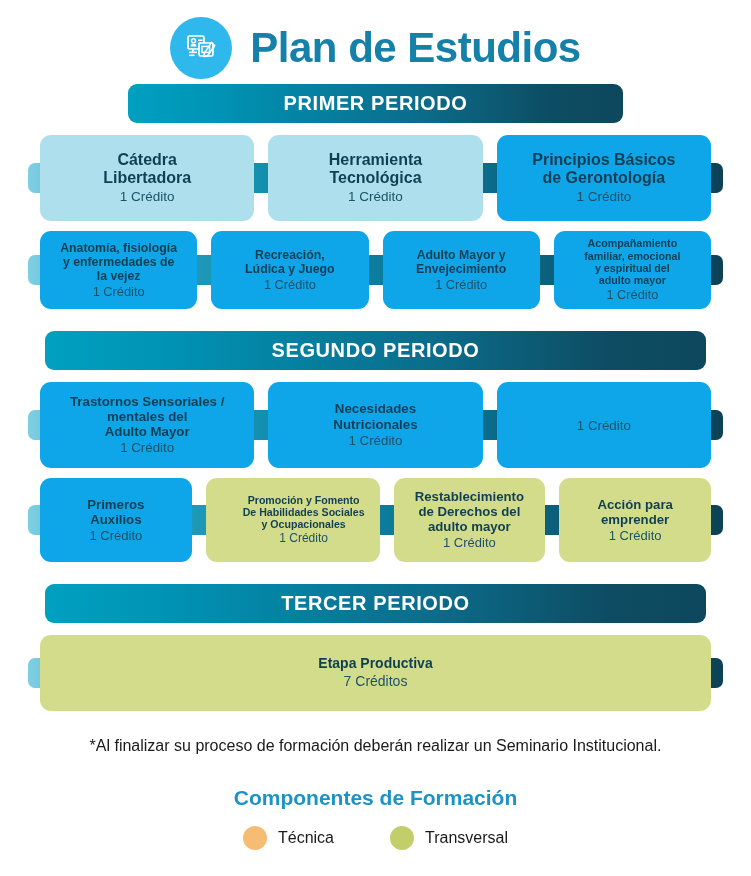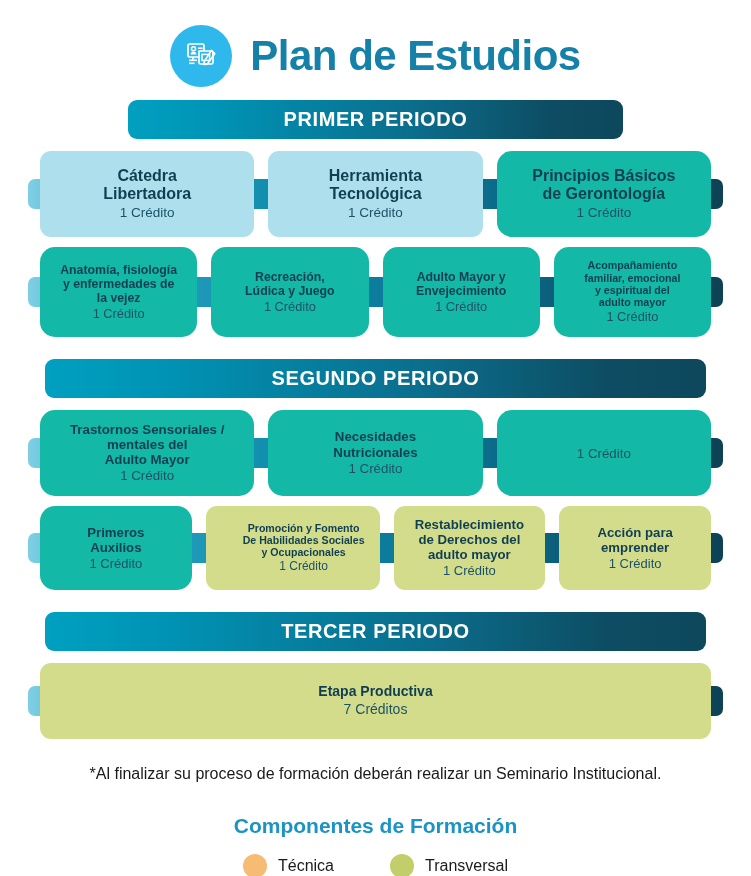--- a/index.html
+++ b/index.html
@@ -12,21 +12,21 @@
     overflow: hidden;
     position: relative;
   }
 
   
   .header {
     display: flex;
     align-items: center;
     justify-content: center;
     gap: 18px;
-    height: 100px;
+    height: 84px;
     padding-top: 12px;
   }
   .header-icon {
     width: 62px;
     height: 62px;
     border-radius: 50%;
     background: #2eb8ec;
     display: flex;
     align-items: center;
     justify-content: center;
@@ -96,29 +96,29 @@
     line-height: 1.14;
     color: #103f54;
   }
   .card-credit {
     line-height: 1.2;
     color: #1c5268;
     margin-top: 1px;
   }
 
   .c-fund { background: #ade0ec; }
-  .c-tec  { background: #14b8a6; border-radius: 15px; }
+  .c-tec  { background: #0ea5e9; }
   .c-tra  { background: #d3dc8b; }
 
   
   .row-p1   { height: 86px; margin-top: 12px; }
   .row-p1 .card-title  { font-size: 16px; }
   .row-p1 .card-credit { font-size: 13.5px; }
 
-  .row-p1b  { height: 90px; margin-top: 10px; }
+  .row-p1b  { height: 78px; margin-top: 10px; }
   .row-p1b .card-title  { font-size: 12.3px; }
   .row-p1b .card-credit { font-size: 12.8px; }
   .row-p1b .small .card-title { font-size: 10.7px; }
 
   .row-p2   { height: 86px; margin-top: 12px; }
   .row-p2 .card-title  { font-size: 13.3px; }
   .row-p2 .card-credit { font-size: 13.3px; }
 
   .row-p2b  { height: 84px; margin-top: 10px; }
   .row-p2b .card-title  { font-size: 13.2px; }

